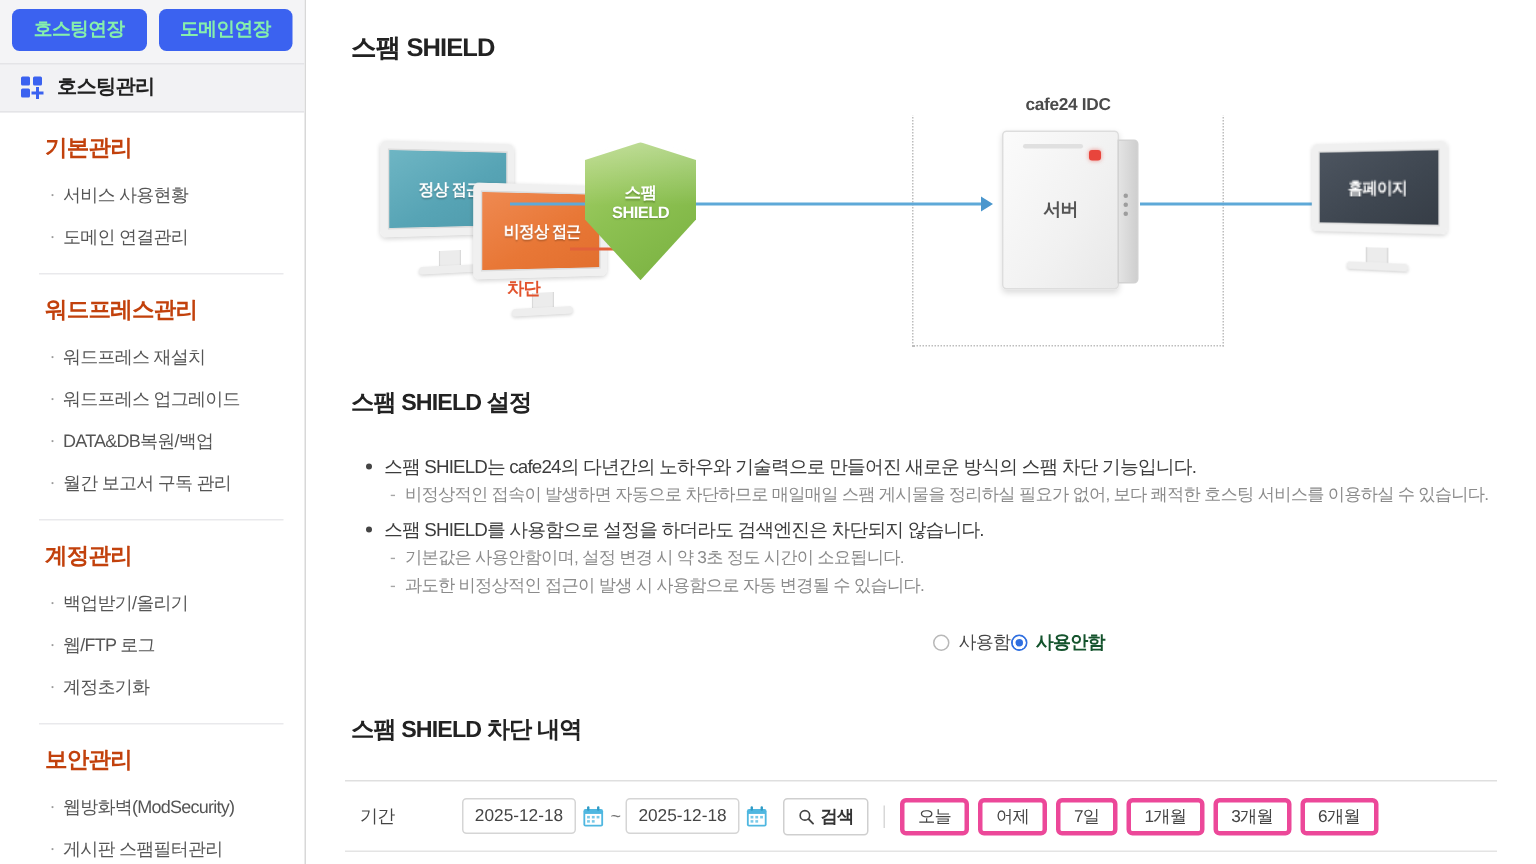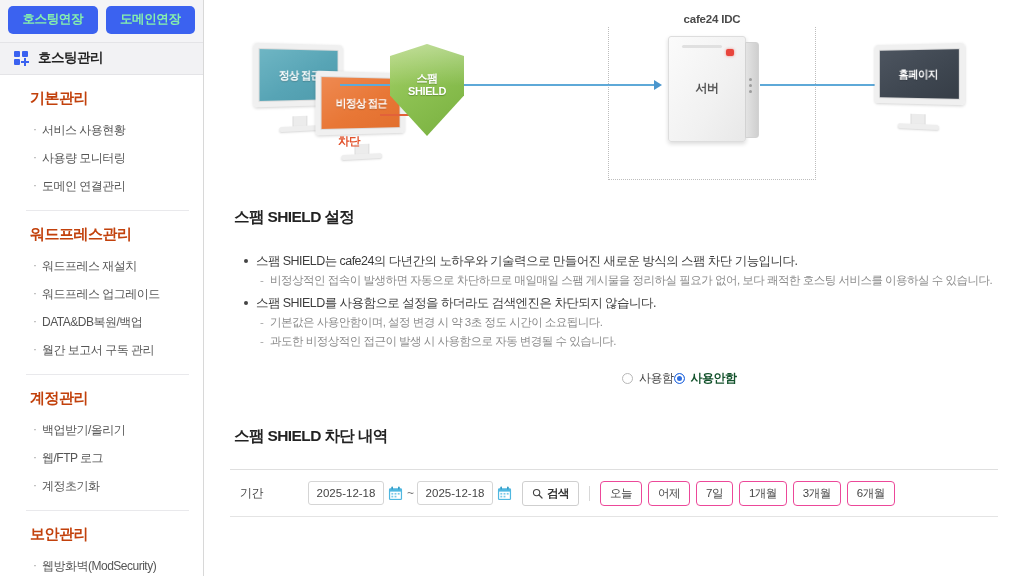--- a/index.html
+++ b/index.html
@@ -321,21 +321,21 @@
     height: 25px; padding: 0 9px;
     border: 1px solid #cfcfcf; border-radius: 3px;
     background: #fff; cursor: pointer;
     font-size: 11.5px; color: #333; font-weight: bold;
     letter-spacing: -0.5px; margin-left: 6px;
     font-family: "Liberation Sans", "DejaVu Sans", sans-serif;
   }
   .vdiv { width: 1px; height: 15px; background: #d8d8d8; margin: 0 10px; }
   .pill {
     height: 25px; min-width: 34px; padding: 0 9px;
-    border: 1px solid #ec4899; border-radius: 4px;
+    border: 3px solid #ec4899; border-radius: 4px;
     background: #fff; cursor: pointer;
     font-size: 11.5px; color: #444; letter-spacing: -0.5px;
     margin-right: 6px;
     display: inline-flex; align-items: center; justify-content: center;
     font-family: "Liberation Sans", "DejaVu Sans", sans-serif;
   }
   .result-row {
     display: flex; align-items: center; gap: 0;
     border-top: 1px solid #e4e4e4;
     padding: 13px 0 0 6px;
@@ -362,21 +362,20 @@
           <i></i>
       </span>
       <span class="label">호스팅관리</span>
     </div>
 
     <nav class="nav">
 
       <div class="nav-section">
         <div class="sec-title">기본관리</div>
         <div class="nav-item">서비스 사용현황</div>
-        <div class="nav-item">사용량 모니터링</div>
         <div class="nav-item">도메인 연결관리</div>
       </div>
 
       <div class="nav-section">
         <div class="sec-title">워드프레스관리</div>
         <div class="nav-item">워드프레스 재설치</div>
         <div class="nav-item">워드프레스 업그레이드</div>
         <div class="nav-item">DATA&amp;DB복원/백업</div>
         <div class="nav-item">월간 보고서 구독 관리</div>
       </div>
@@ -393,20 +392,21 @@
         <div class="nav-item">웹방화벽(ModSecurity)</div>
         <div class="nav-item">게시판 스팸필터관리</div>
 
       </div>
 
     </nav>
   </aside>
 
   <main id="main">
 
+    <h1 class="page-title">스팸 SHIELD</h1>
 
     <div class="diagram">
 
       <div class="idc-box"></div>
       <div class="idc-label">cafe24 IDC</div>
 
       <div class="mon" id="mon-normal">
         <div class="screen">
           <span>정상 접근</span>
         </div>

